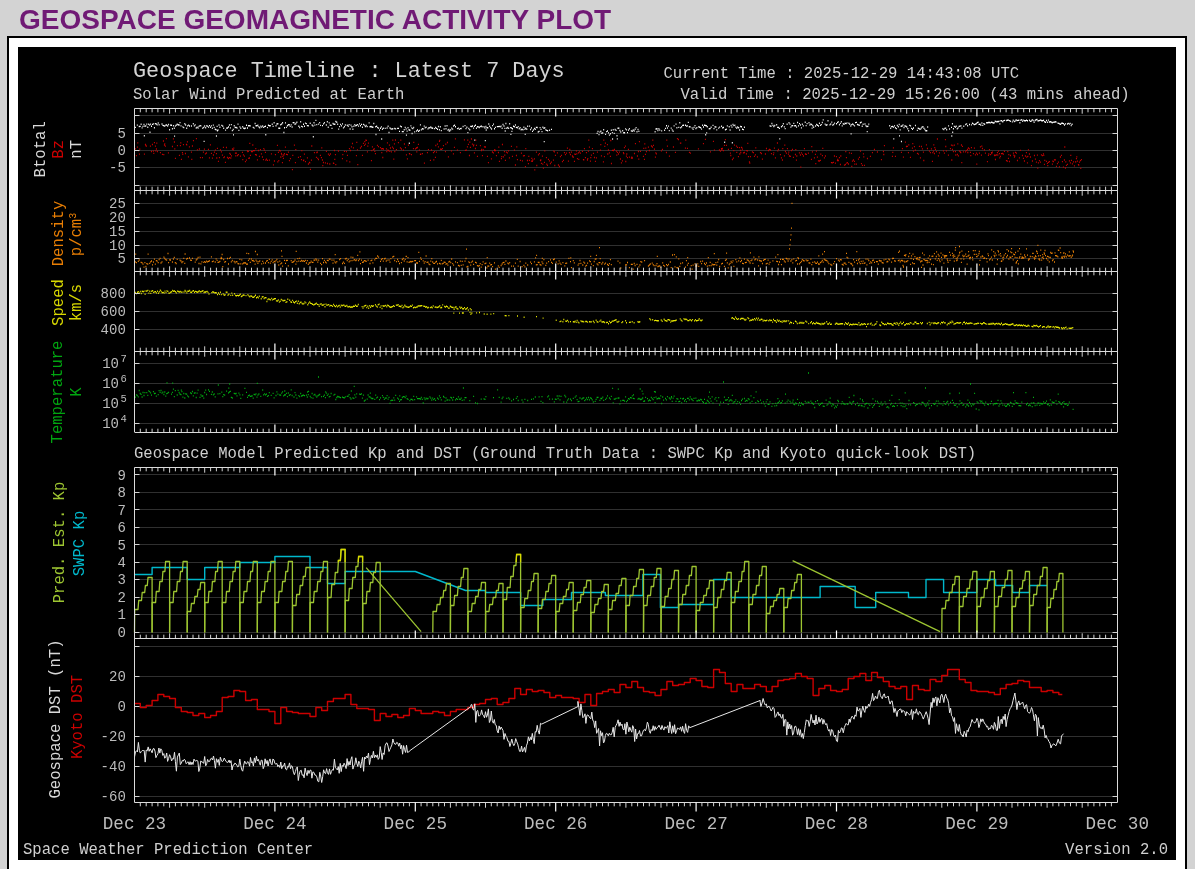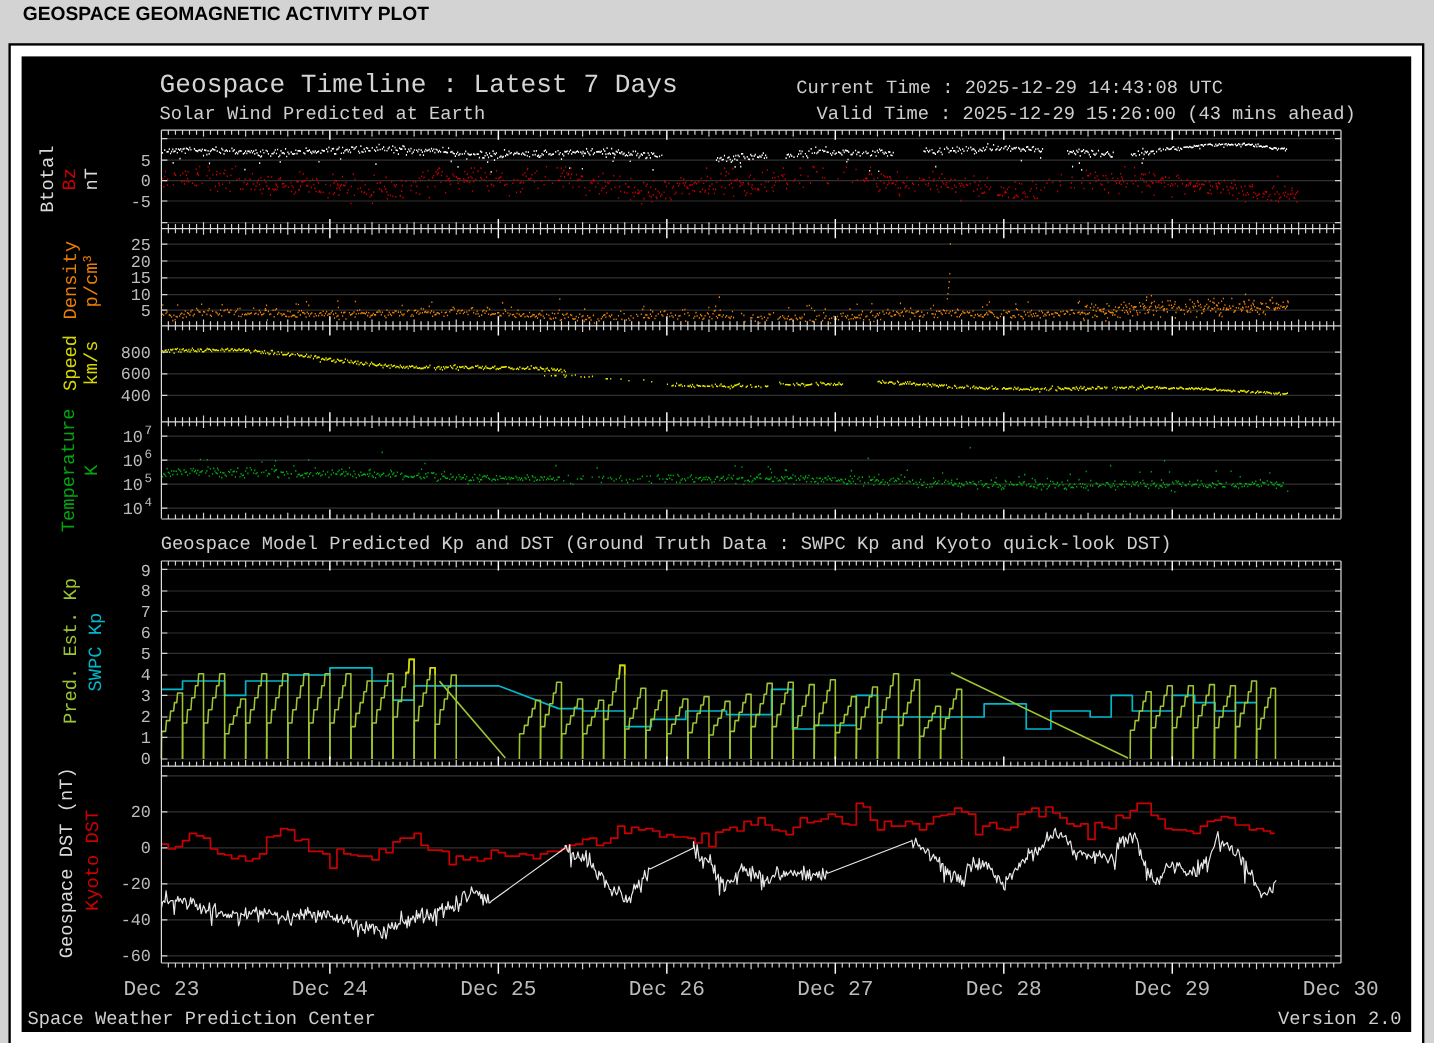--- a/index.html
+++ b/index.html
@@ -1,15 +1,15 @@
 <!DOCTYPE html>
 <html><head><meta charset="utf-8"><style>
 html,body{margin:0;padding:0;background:#d3d3d3;width:1195px;height:869px;overflow:hidden;-webkit-font-smoothing:antialiased}
 *{-webkit-font-smoothing:antialiased}
-#hdr{position:absolute;left:19px;top:4px;font-family:"Liberation Sans",sans-serif;font-weight:bold;font-size:16px;color:#000000;letter-spacing:0px}
+#hdr{position:absolute;left:19px;top:4px;font-family:"Liberation Sans",sans-serif;font-weight:bold;font-size:28px;color:#701a75;letter-spacing:0px}
 #box{position:absolute;left:7px;top:36px;width:1158px;height:900px;border:2px solid #000;background:#fff;padding:9px}
 </style></head><body>
 <div id="hdr">GEOSPACE GEOMAGNETIC ACTIVITY PLOT</div>
 <div id="box">
     <svg width="1158" height="813" viewBox="0 0 1158 813" style="display:block;font-family:'Liberation Mono',monospace;background:#000">
       <path d="M117.0 68.5H1099.0M117.0 86.5H1099.0M117.0 103.5H1099.0M117.0 120.5H1099.0M117.0 138.5H1099.0" stroke="#303030" stroke-width="1"></path>
       <path d="M117.0 156.5H1099.0M117.0 170.5H1099.0M117.0 184.5H1099.0M117.0 198.5H1099.0M117.0 211.5H1099.0" stroke="#303030" stroke-width="1"></path>
       <path d="M117.0 246.5H1099.0M117.0 264.5H1099.0M117.0 282.5H1099.0" stroke="#303030" stroke-width="1"></path>
       <path d="M117.0 316.5H1099.0M117.0 336.5H1099.0M117.0 356.5H1099.0M117.0 376.5H1099.0" stroke="#303030" stroke-width="1"></path>
       <path d="M117.0 585.5H1099.0M117.0 567.5H1099.0M117.0 550.5H1099.0M117.0 532.5H1099.0M117.0 515.5H1099.0M117.0 497.5H1099.0M117.0 480.5H1099.0M117.0 462.5H1099.0M117.0 445.5H1099.0M117.0 427.5H1099.0" stroke="#303030" stroke-width="1"></path>

